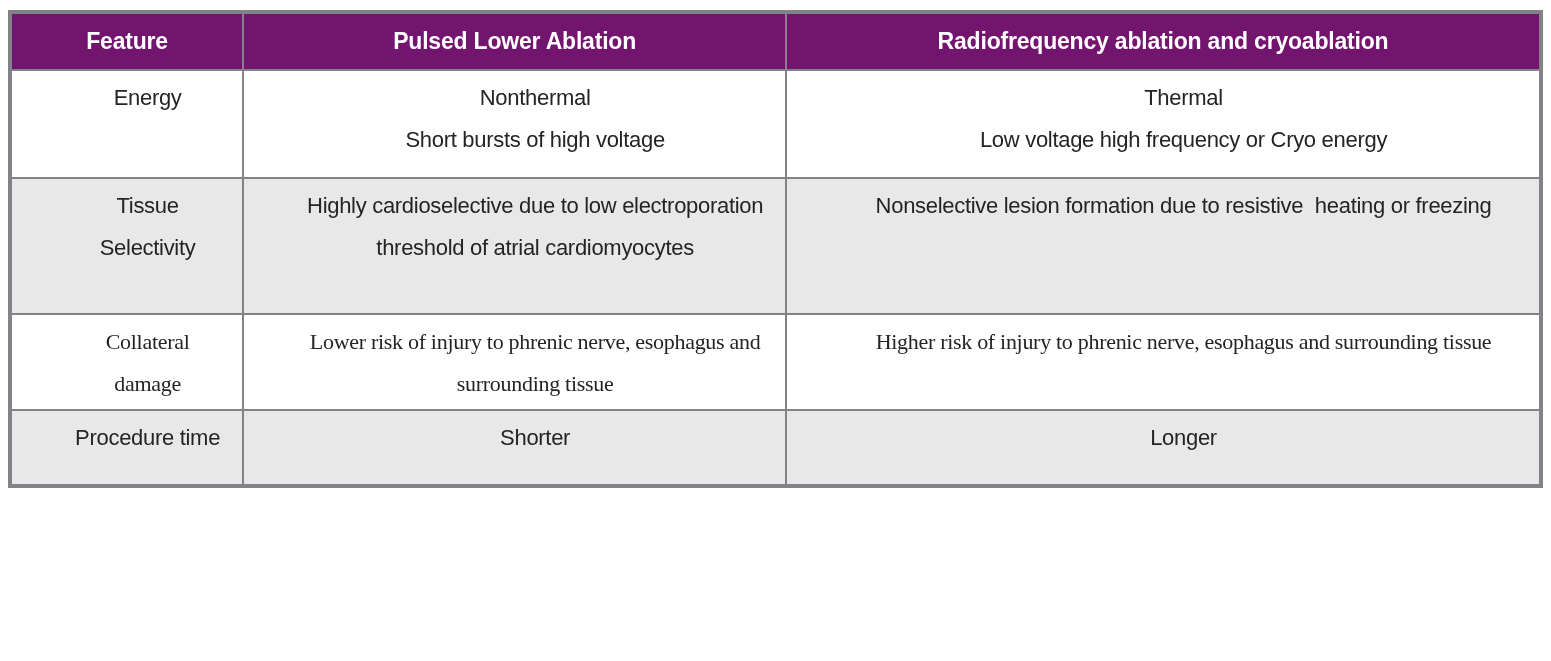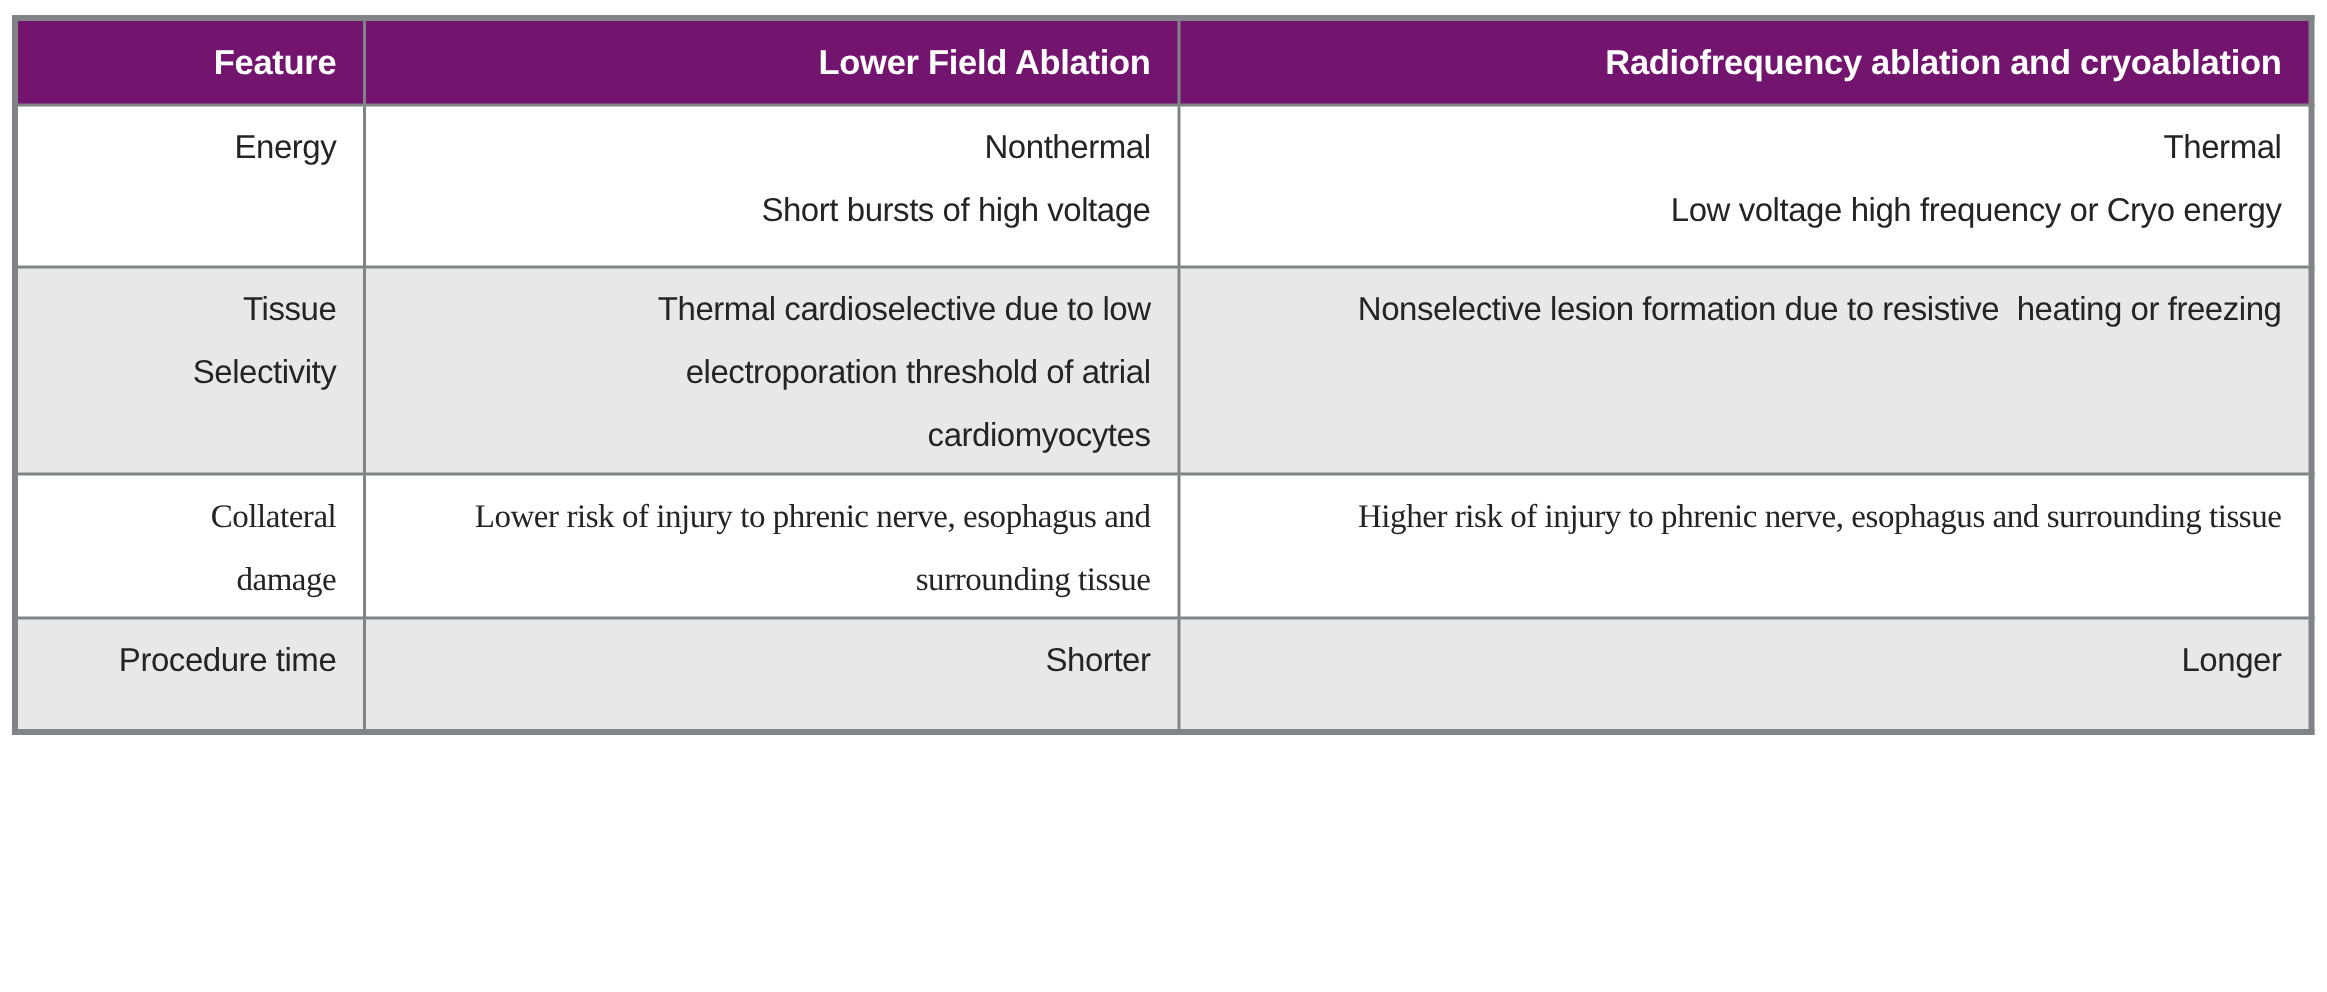--- a/index.html
+++ b/index.html
@@ -20,21 +20,21 @@
     table-layout: fixed;
     width: 1535px;
     border: 4px solid #818387;
   }
   .c1 { width: 232px; }
   .c2 { width: 540px; }
   .c3 { width: 751px; }
   th, td {
     border: 2px solid #818387;
     box-sizing: border-box;
-    text-align: right;
+    text-align: center;
   }
   th {
     height: 58px;
     vertical-align: middle;
     padding: 0 18px;
     font-size: 23px;
     font-weight: bold;
     letter-spacing: -0.2px;
     color: #ffffff;
   }
@@ -68,21 +68,21 @@
 <div class="page">
   <table class="cmp">
     <colgroup>
       <col class="c1">
       <col class="c2">
       <col class="c3">
     </colgroup>
     <thead>
       <tr>
         <th>Feature</th>
-        <th>Lower Field Ablation</th>
+        <th>Pulsed Lower Ablation</th>
         <th>Radiofrequency ablation and cryoablation</th>
       </tr>
     </thead>
     <tbody>
       <tr class="r1">
         <td>
           <span class="line">Energy</span>
         </td>
         <td>
           <span class="line">Nonthermal</span>
@@ -91,21 +91,21 @@
         <td>
           <span class="line">Thermal</span>
           <span class="line">Low voltage high frequency or Cryo energy</span>
         </td>
       </tr>
       <tr class="r3">
         <td>
           <span class="line">Tissue Selectivity</span>
         </td>
         <td>
-          <span class="line">Thermal cardioselective due to low electroporation threshold of atrial cardiomyocytes</span>
+          <span class="line">Highly cardioselective due to low electroporation threshold of atrial cardiomyocytes</span>
         </td>
         <td>
           <span class="line">Nonselective lesion formation due to resistive  heating or freezing</span>
         </td>
       </tr>
       <tr class="r5">
         <td>
           <span class="line">Collateral damage</span>
         </td>
         <td>

